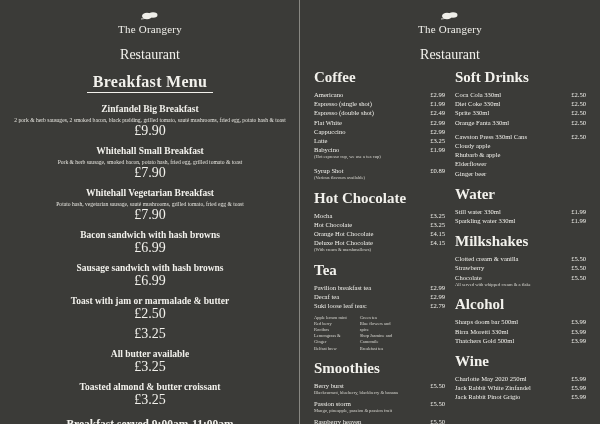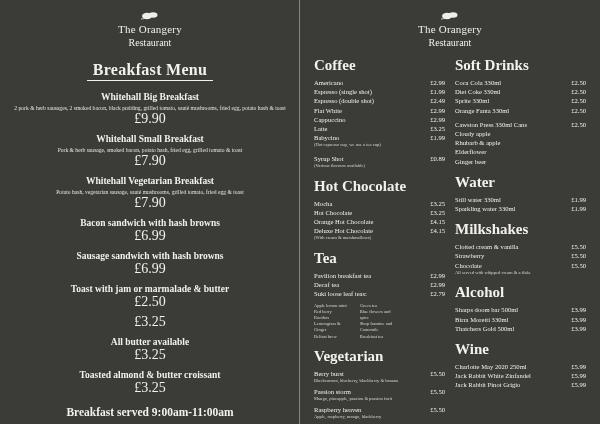--- a/index.html
+++ b/index.html
@@ -49,22 +49,23 @@
     margin: 0 auto 1px auto;
     height: 12px;
     line-height: 12px;
   }
   .brand .name {
     font-size: 11px;
     letter-spacing: 0.2px;
     line-height: 13px;
   }
   .brand .sub {
-    font-size: 10px;
+    font-size: 14px;
     line-height: 13px;
+    margin-top: 12px;
   }
 
   
   .menu-title {
     text-align: center;
     font-size: 16px;
     font-weight: bold;
     border-bottom: 1.5px solid #f2f1ec;
     display: inline-block;
     padding: 0 6px 1px 6px;
@@ -177,21 +178,21 @@
       </span>
       <div class="name">The Orangery</div>
       <div class="sub">Restaurant</div>
     </div>
 
     <div class="title-wrap">
       <div class="menu-title">Breakfast Menu</div>
     </div>
 
     <div class="item">
-      <div class="iname">Whitehall Big Breakfast</div>
+      <div class="iname">Zinfandel Big Breakfast</div>
       <div class="idesc">2 pork &amp; herb sausages, 2 smoked bacon, black pudding, grilled tomato, sauté mushrooms, fried egg, potato hash &amp; toast</div>
       <div class="iprice">£9.90</div>
     </div>
     <div class="item">
       <div class="iname">Whitehall Small Breakfast</div>
       <div class="idesc">Pork &amp; herb sausage, smoked bacon, potato hash, fried egg, grilled tomato &amp; toast</div>
       <div class="iprice">£7.90</div>
     </div>
     <div class="item">
       <div class="iname">Whitehall Vegetarian Breakfast</div>
@@ -322,21 +323,21 @@
           <div class="tg">
             <div>Green tea</div>
             <div>Blue flowers and spice</div>
             <div>Shop Jasmine and</div>
             <div>Camomile</div>
             <div>Breakfast tea</div>
           </div>
           <div class="tg"></div>
         </div>
 
-        <div class="sec-title">Vegetarian</div>
+        <div class="sec-title">Smoothies</div>
         <div class="smo">
           <div class="sn">
               <span>Berry burst</span>
               <span>£5.50</span>
             </div>
           <div class="sd">Blackcurrant, blueberry, blackberry &amp; banana</div>
         </div>
         <div class="smo">
           <div class="sn">
               <span>Passion storm</span>

